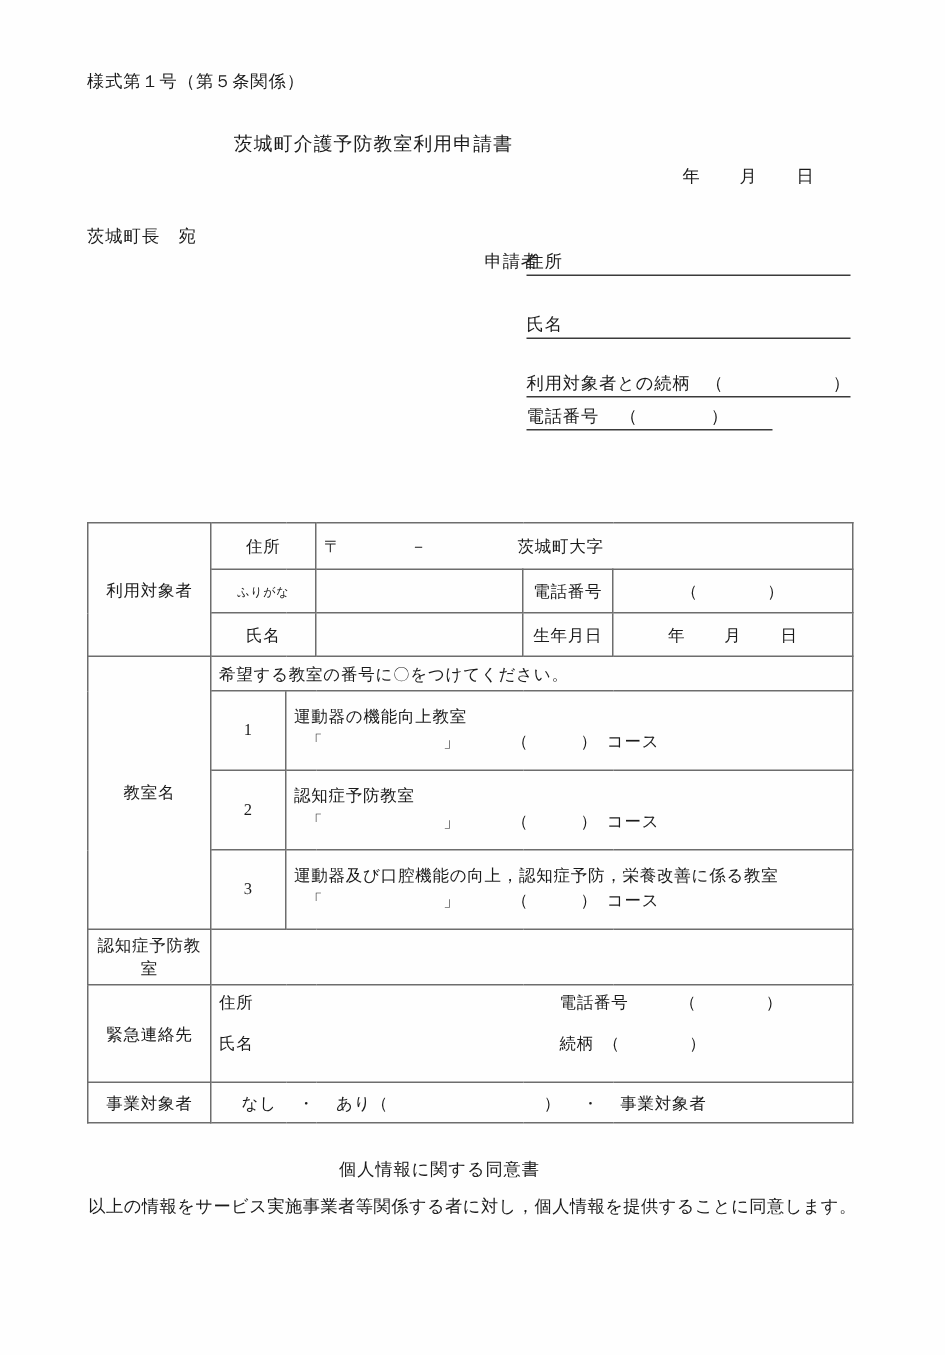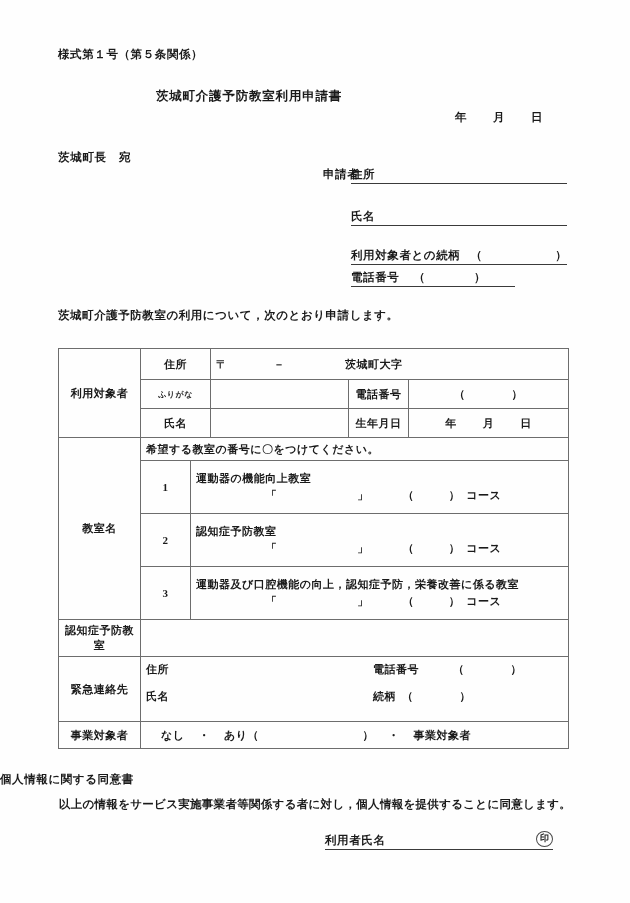--- a/index.html
+++ b/index.html
@@ -11,21 +11,20 @@
     font-family: "Liberation Serif", "DejaVu Serif", serif;
     color: #1a1a1a;
   }
   #page {
     position: relative;
     width: 630px;
     height: 903px;
     background: #fefefe;
     overflow: hidden;
     font-size: 11px;
-    font-weight: bold;
   }
 
   
   .form-no {
     position: absolute;
     left: 58px;
     top: 47px;
     font-size: 11.5px;
     letter-spacing: 0.6px;
     white-space: nowrap;
@@ -113,36 +112,36 @@
   .sp6  { display:inline-block; width: 6px; }
   .sp10 { display:inline-block; width: 10px; }
   .sp14 { display:inline-block; width: 14px; }
   .sp20 { display:inline-block; width: 20px; }
   .sp26 { display:inline-block; width: 26px; }
   .sp34 { display:inline-block; width: 34px; }
   .sp46 { display:inline-block; width: 46px; }
   .sp60 { display:inline-block; width: 60px; }
 
   .course-line { line-height: 1.55; }
-  .course-line .second { display: block; padding-left: 8px; text-align: center; }
+  .course-line .second { display: block; padding-left: 8px; }
 
   .emg-sub {
     display: block;
     line-height: 1.0;
   }
   .emg-row1 { padding: 7px 0 0 0; }
   .emg-row2 { padding: 16px 0 8px 0; }
 
   
   .consent-title {
     position: absolute;
     left: 0;
     top: 772px;
     width: 586px;
-    text-align: left;
+    text-align: center;
     font-size: 11.5px;
     letter-spacing: 0.6px;
   }
   .consent-body {
     position: absolute;
     left: 0;
     top: 797px;
     width: 630px;
     text-align: center;
     font-size: 11.5px;
@@ -199,21 +198,20 @@
   </div>
 
   <div class="ul-field" style="left:351px; top:270px; width:164px;">
     <span class="lbl">電話番号</span><span class="sp14"></span><span class="paren">（　　　　）</span>
   </div>
 
   <div class="ul-field" style="left:351px; top:248px; width:216px;">
     <span class="lbl">利用対象者との続柄</span><span class="sp10"></span><span class="paren">（　　　　　　）</span>
   </div>
 
-  <div class="intro">茨城町介護予防教室の利用について，次のとおり申請します。</div>
 
   <table id="maintable">
     <colgroup>
       <col style="width:82px">
       <col style="width:50px">
       <col style="width:20px">
       <col style="width:138px">
       <col style="width:60px">
       <col style="width:160px">
     </colgroup>
@@ -300,18 +298,14 @@
         <td class="c-left nowrap" colspan="5" style="height:26px; padding-left:20px;">
           <span>なし</span><span class="sp14"></span><span>・</span><span class="sp14"></span><span>あり</span><span>（　　　　　　　　　）</span><span class="sp14"></span><span>・</span><span class="sp14"></span><span>事業対象者</span>
         </td>
       </tr>
     </tbody>
   </table>
 
   <div class="consent-title">個人情報に関する同意書</div>
   <div class="consent-body">以上の情報をサービス実施事業者等関係する者に対し，個人情報を提供することに同意します。</div>
 
-  <div class="signature">
-    <span>利用者氏名</span>
-    <span class="seal">印</span>
-  </div>
 
 </div>
 
 </body></html>

